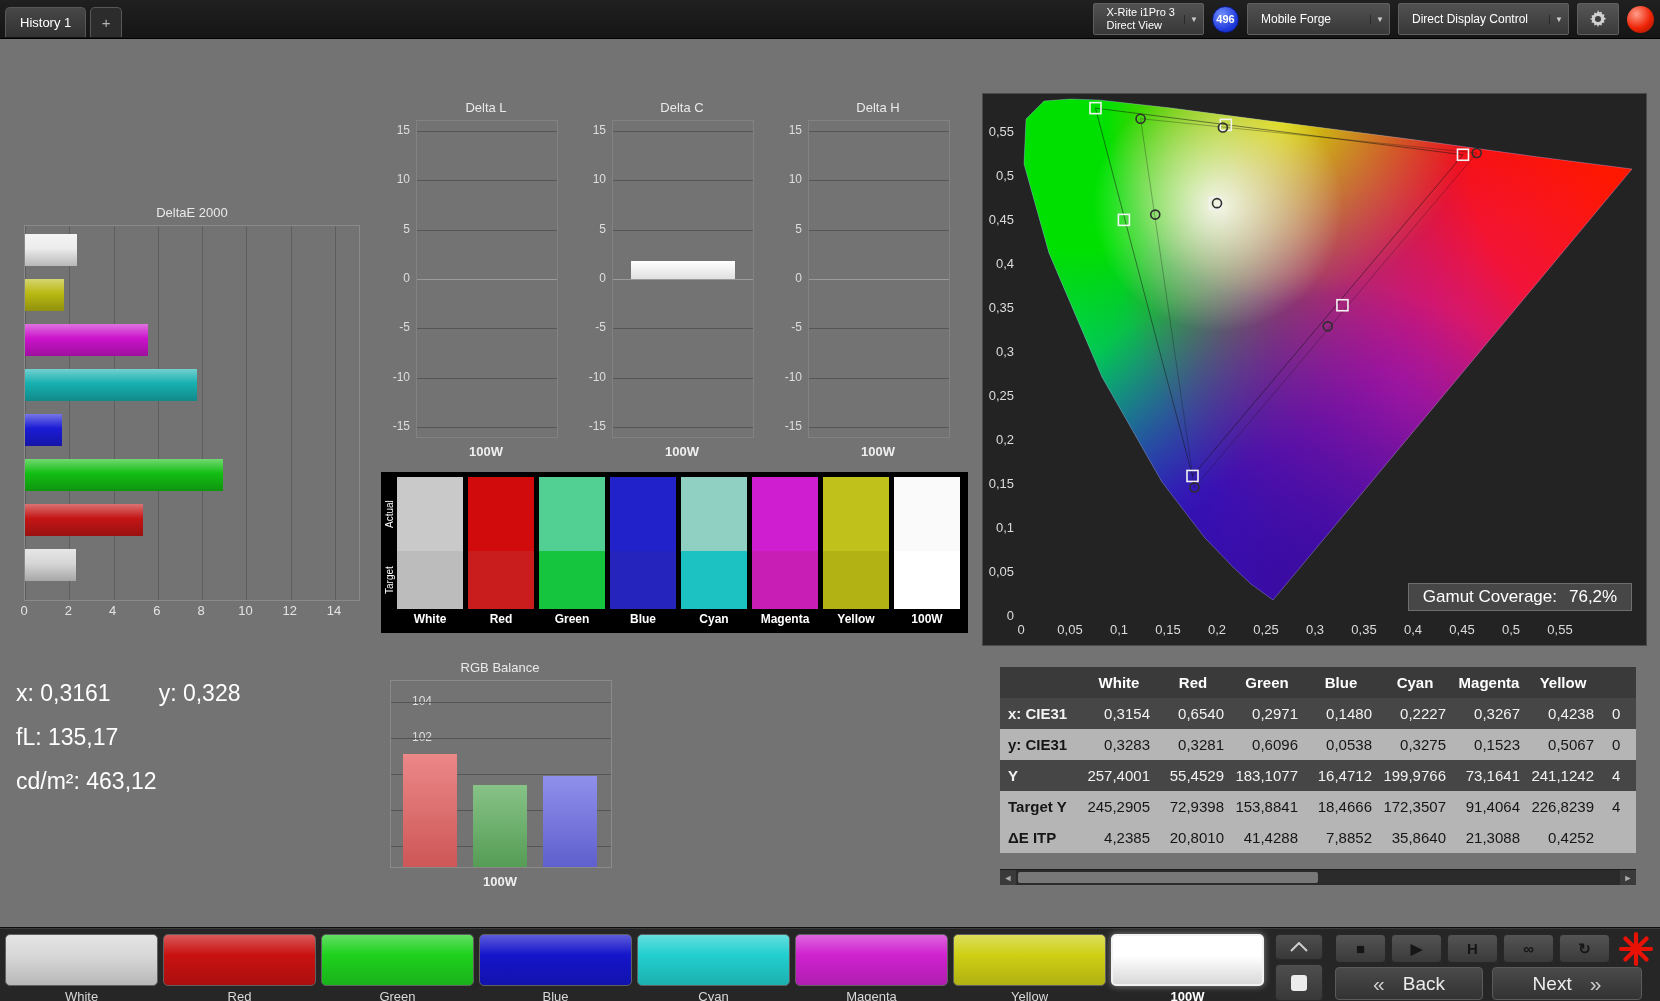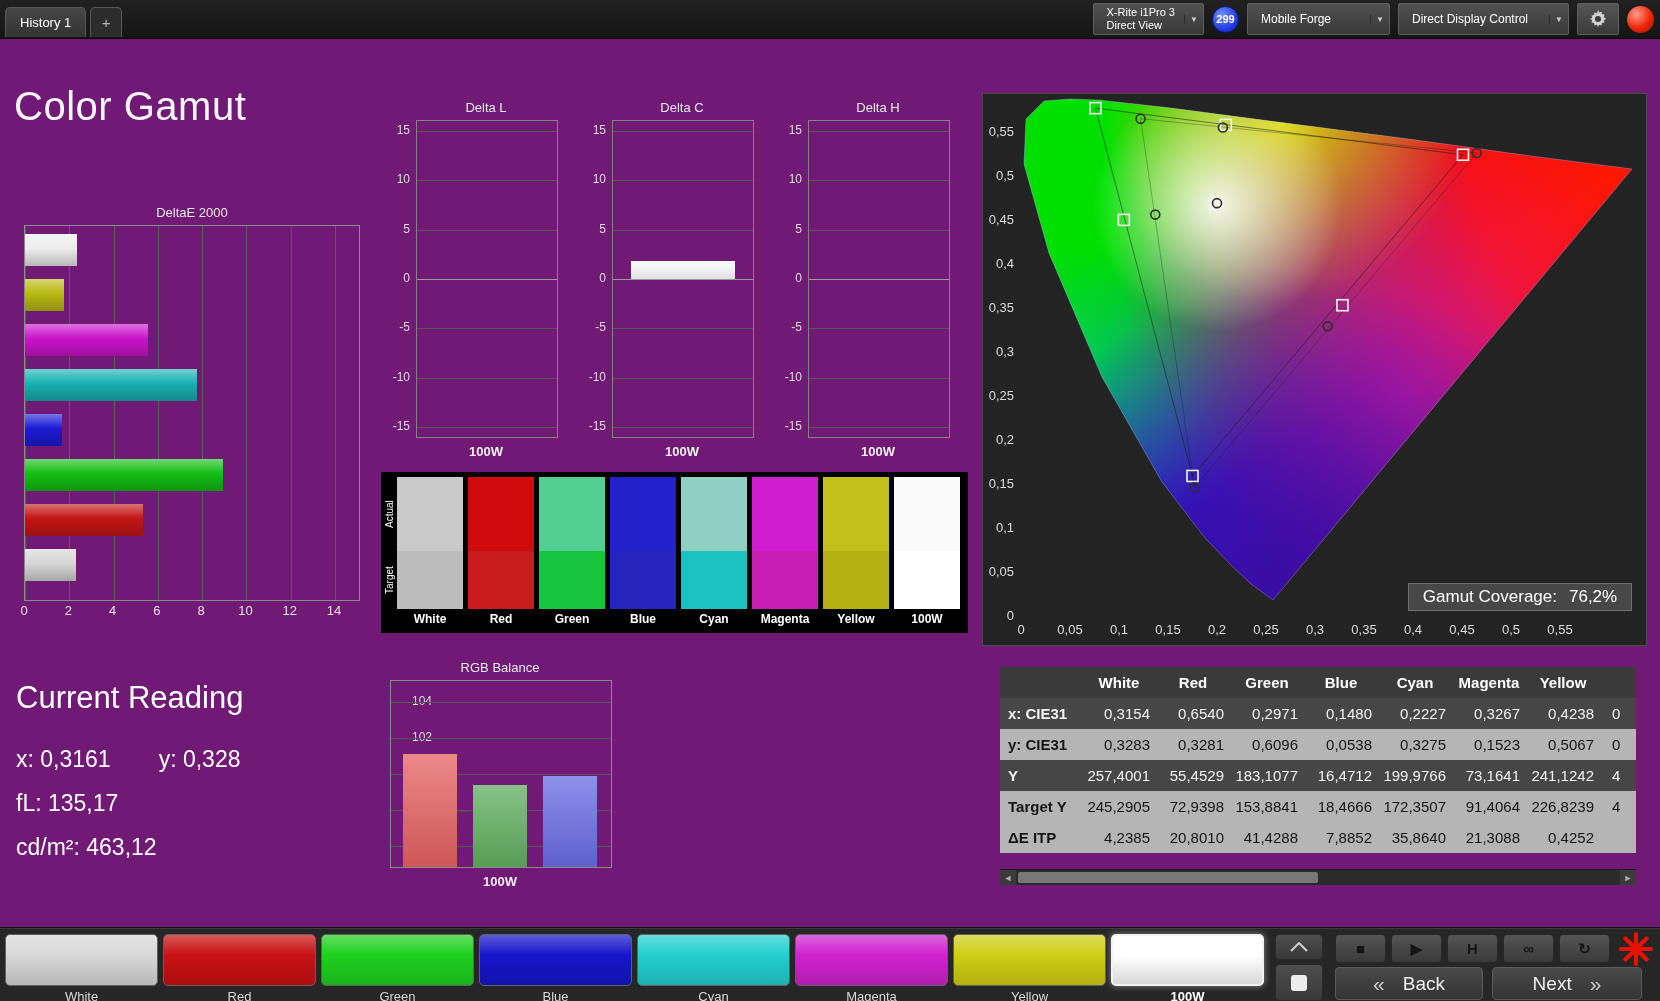--- a/index.html
+++ b/index.html
@@ -1,16 +1,16 @@
 <!DOCTYPE html>
 <html><head>
 <meta charset="utf-8">
 <style>
   html,body{margin:0;padding:0;background:#1a1a1a;}
-  .screen{position:relative;width:1660px;height:1001px;background:#701a75;overflow:hidden;
+  .screen{position:relative;width:1660px;height:1001px;background:#737373;overflow:hidden;
     font-family:"Liberation Sans", sans-serif; -webkit-font-smoothing:antialiased;}
 
   
   .topbar{position:absolute;left:0;top:0;width:1660px;height:38px;background:linear-gradient(#202020,#151515);border-bottom:1px solid #000;}
   .tab{position:absolute;top:7px;height:30px;background:linear-gradient(#474747,#323232);border:1px solid #585858;border-bottom:none;border-radius:5px 5px 0 0;color:#fff;font-size:13px;display:flex;align-items:center;padding:0 14px;box-sizing:border-box;}
   .tab-add{left:90px;width:32px;justify-content:center;color:#b5b5b5;background:#2c2c2c;font-size:15px;}
   .tab-history{left:5px;}
   .tb-right{position:absolute;right:6px;top:3px;height:32px;display:flex;gap:8px;align-items:center;}
   .dropdown{height:32px;display:flex;align-items:center;background:linear-gradient(#515151,#383838);border:1px solid #5f5f5f;border-radius:2px;box-sizing:border-box;cursor:default;}
   .ind{width:4px;flex:none;}
@@ -142,21 +142,21 @@
     <div class="tab tab-add">+</div>
     <div class="tb-right">
       <div class="dropdown">
         <span class="ind" id="ind-meter" style="background: rgb(53, 224, 53);"></span>
         <span class="dd-text">
           <span>X-Rite i1Pro 3</span>
           <span>Direct View</span>
         </span>
         <span class="chev">▼</span>
       </div>
-      <div class="badge">299</div>
+      <div class="badge">496</div>
       <div class="dropdown">
         <span class="ind" id="ind-source" style="background: rgb(53, 224, 53);"></span>
         <span class="dd-text single" style="min-width:100px;">Mobile Forge</span>
         <span class="chev">▼</span>
       </div>
       <div class="dropdown">
         <span class="ind" id="ind-ddc" style="background: rgb(232, 228, 38);"></span>
         <span class="dd-text single" style="min-width:128px;">Direct Display Control</span>
         <span class="chev">▼</span>
       </div>
@@ -165,21 +165,20 @@
           <svg width="18" height="18" viewBox="0 0 20 20">
               <path fill="#d0d0d0" d="M10 0l1.2 2.6 2.8-.7.4 2.8 2.8.4-.7 2.8L19.1 10l-2.6 1.2.7 2.8-2.8.4-.4 2.8-2.8-.7L10 19.1l-1.2-2.6-2.8.7-.4-2.8-2.8-.4.7-2.8L.9 10l2.6-1.2-.7-2.8 2.8-.4.4-2.8 2.8.7z"></path>
               <circle cx="10" cy="10" r="3.4" fill="#3e3e3e"></circle>
             </svg>
         </span>
       </div>
       <div class="orb"></div>
     </div>
   </header>
 
-  <div class="page-title">Color Gamut</div>
 
   <section id="deltae-chart">
     <div class="chart-title">DeltaE 2000</div>
     <div id="deltae-plot">
         <div class="vgrid" style="left: 0px;"></div>
         <div class="vgrid" style="left: 44.2857px;"></div>
         <div class="vgrid" style="left: 88.5714px;"></div>
         <div class="vgrid" style="left: 132.857px;"></div>
         <div class="vgrid" style="left: 177.143px;"></div>
         <div class="vgrid" style="left: 221.429px;"></div>
@@ -410,21 +409,20 @@
         <div class="cie-xtick" style="left: 528px;">0,5</div>
         <div class="cie-xtick" style="left: 577px;">0,55</div>
       </div>
     <div class="coverage">
       <span>Gamut Coverage:</span>
       <span>76,2%</span>
     </div>
   </section>
 
   <section id="current-reading">
-    <div class="cr-heading">Current Reading</div>
     <div class="cr-line">
       <span>x: 0,3161</span><span class="cr-y">y: 0,328</span>
     </div>
     <div class="cr-line">fL: 135,17</div>
     <div class="cr-line">cd/m²: 463,12</div>
   </section>
 
   <section id="rgb-balance">
     <div class="chart-title">RGB Balance</div>
     <div class="rylabels">

